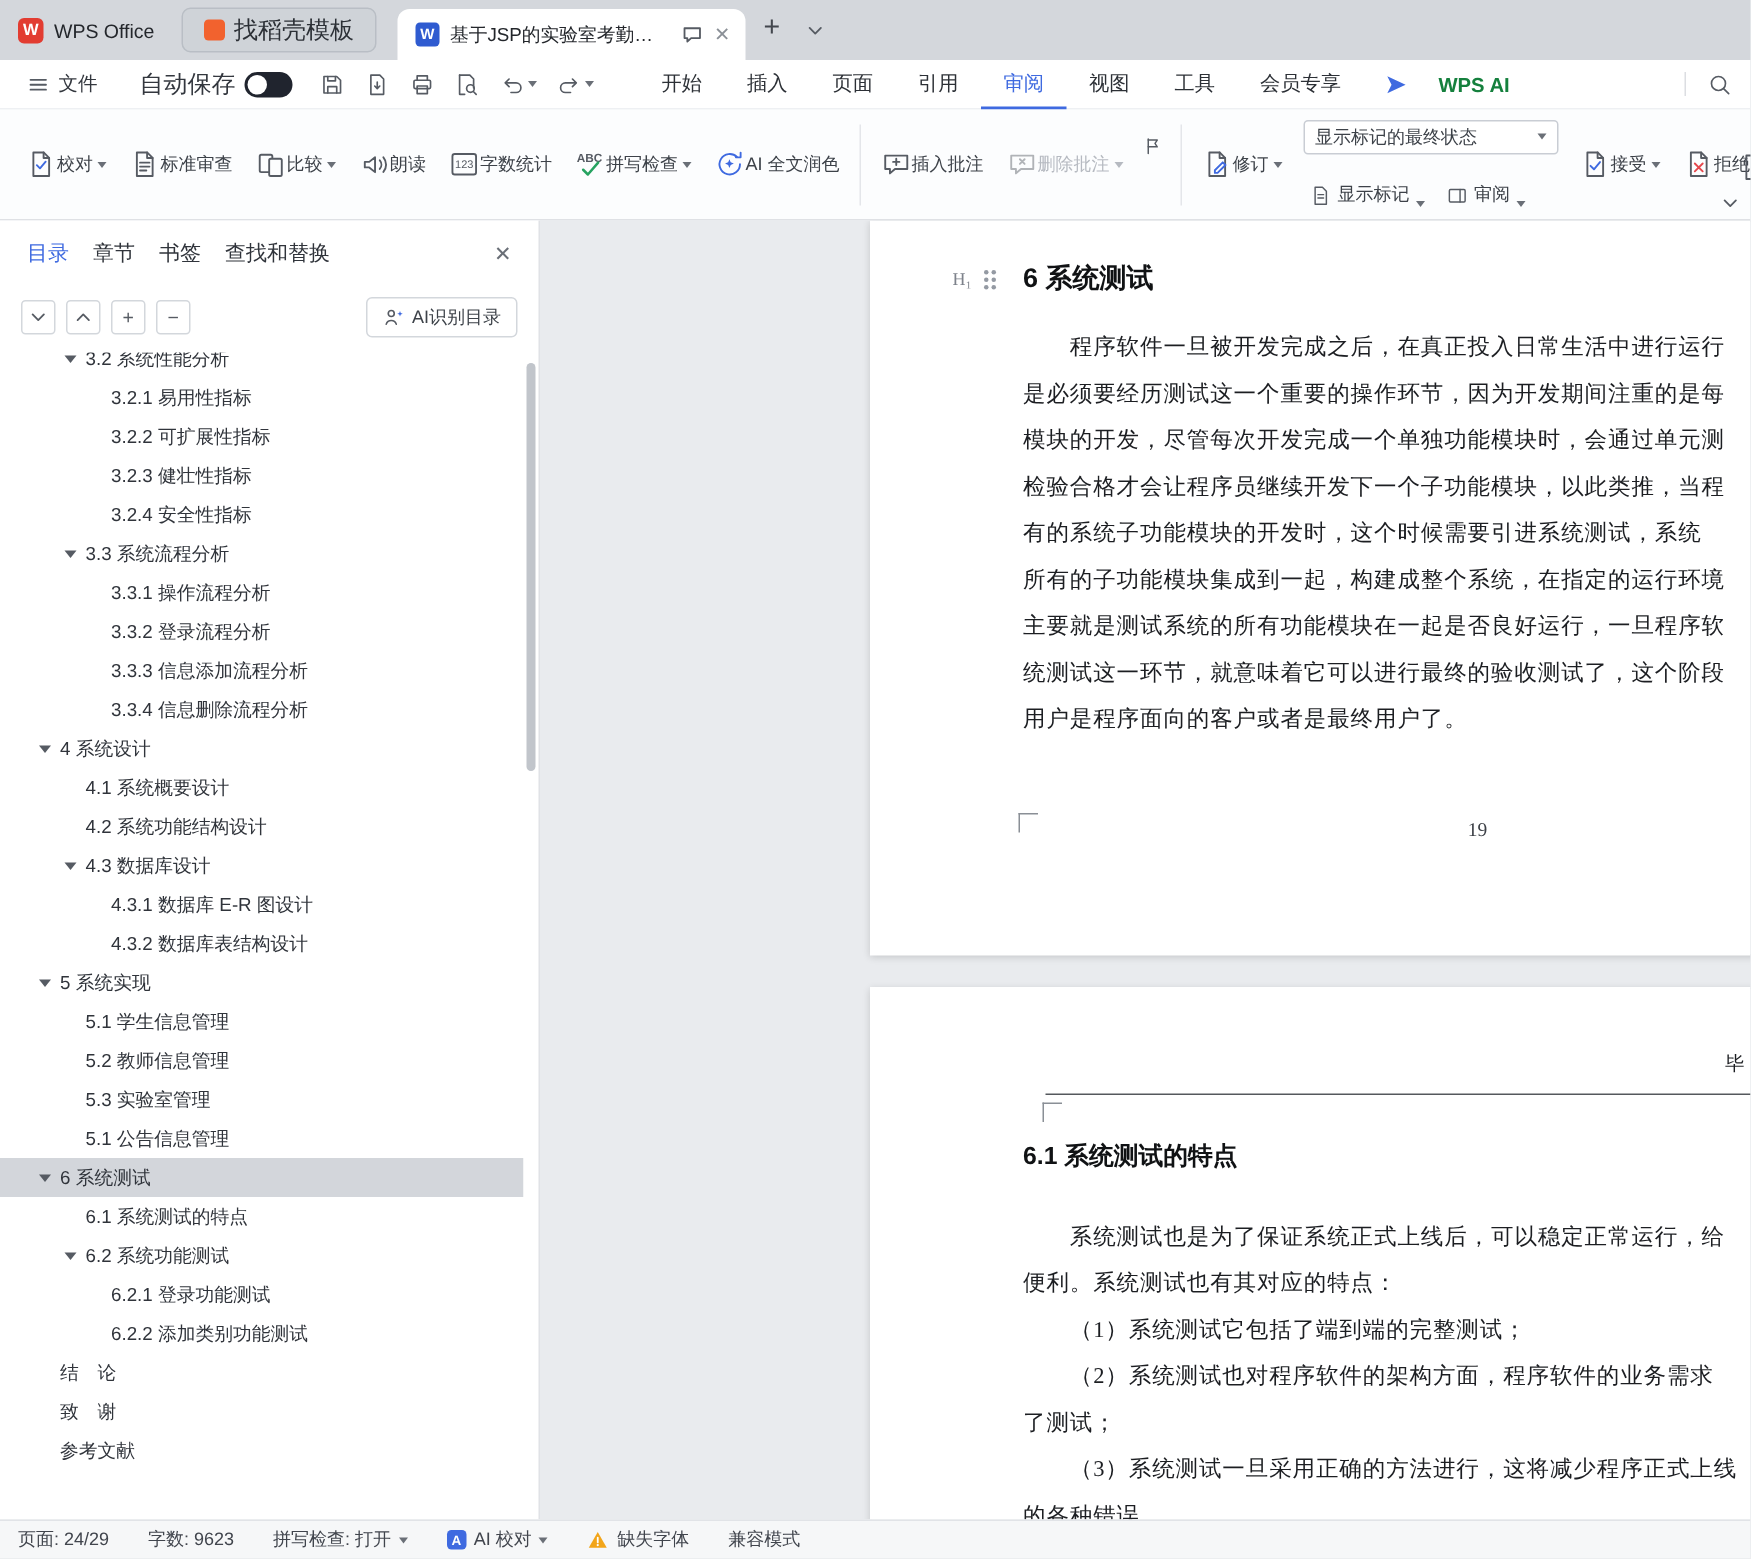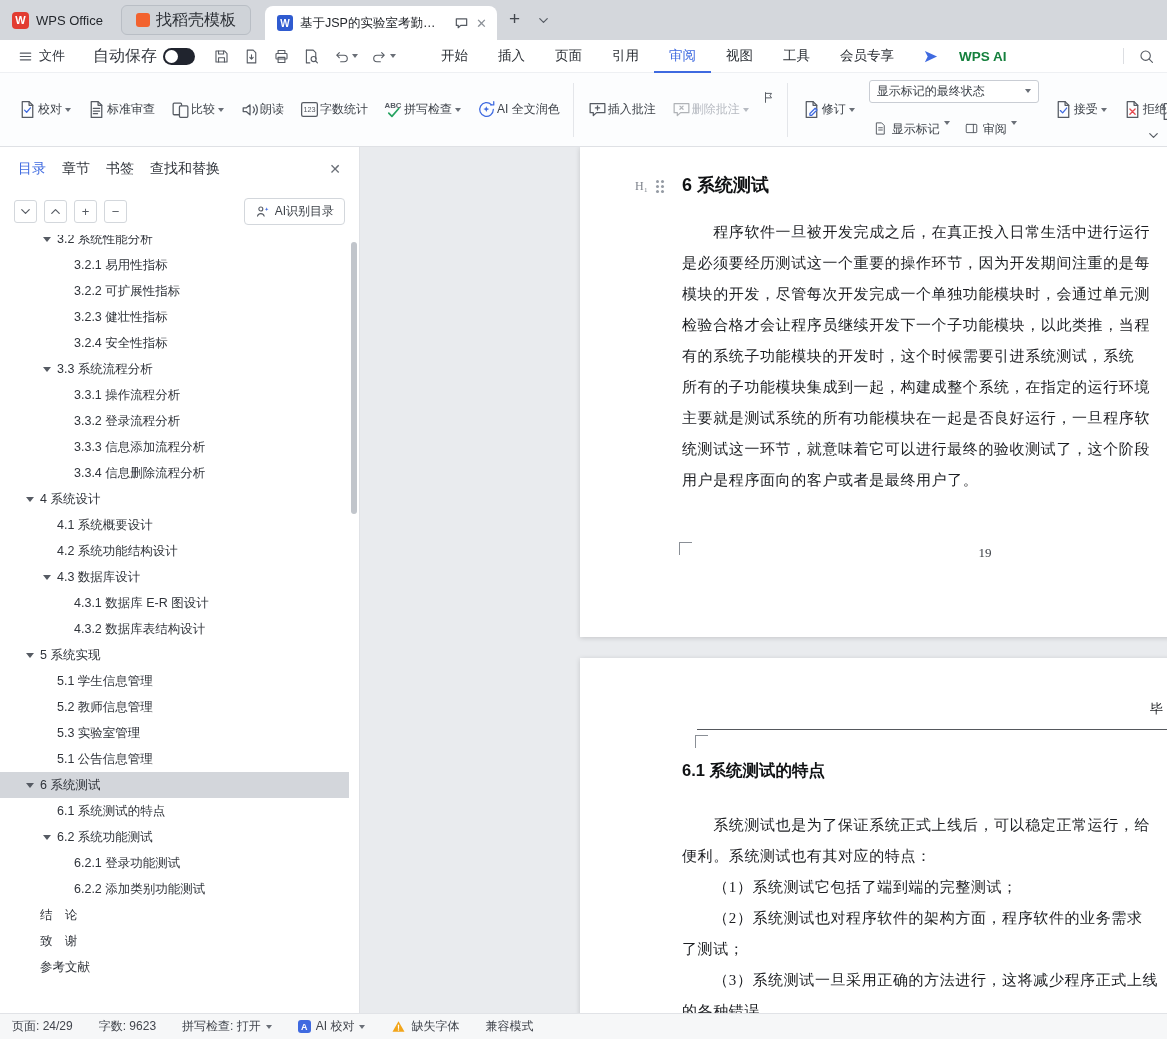--- a/index.html
+++ b/index.html
@@ -41,21 +41,21 @@
   .rbtn.disabled { color:#b6bac1; }
   .rbtn.disabled svg { opacity:.45; }
   .caret { width:0; height:0; border-left:3.5px solid transparent; border-right:3.5px solid transparent; border-top:4px solid #6a6f77; display:inline-block; }
   .rbtn.disabled .caret { border-top-color:#b6bac1; }
   .rsep { width:1px; height:54px; background:#e4e6ea; margin:0 5px; flex:none; }
   .rmini-col { display:flex; flex-direction:column; justify-content:flex-start; gap:8px; height:64px; padding-top:9px; }
   .rmini-btn { width:24px; height:22px; display:flex; align-items:center; justify-content:center; border-radius:3px; }
   .rstack { display:flex; flex-direction:column; justify-content:space-between; height:60px; margin:12px 6px; }
   .rcombo { width:170px; height:23px; border:1px solid #c9cdd4; border-radius:3px; background:#fff; display:flex; align-items:center; justify-content:space-between; padding:0 7px; font-size:12px; color:#3d4249; white-space:nowrap; }
   .rminirow { display:flex; gap:6px; }
-  .rmini { display:flex; align-items:flex-start; gap:4px; font-size:12px; color:#3d4249; padding:2px 4px; border-radius:3px; white-space:nowrap; }
+  .rmini { display:flex; align-items:flex-end; gap:4px; font-size:12px; color:#3d4249; padding:2px 4px; border-radius:3px; white-space:nowrap; }
   .cvt { display:flex; align-items:center; gap:5px; font-size:12px; color:#3d4249; white-space:nowrap; }
   .cvt-box { width:15px; height:15px; border:1px solid #878c94; border-radius:2px; font-size:9.5px; display:flex; align-items:center; justify-content:center; color:#50555d; }
   .ribbon-collapse { position:absolute; right:6px; bottom:3px; color:#7b808a; }
   .clipbtn { position:absolute; left:1152px; top:6px; }
 
   .ri { width:21px; height:21px; fill:none; stroke:#565b63; stroke-width:1.2; stroke-linecap:round; stroke-linejoin:round; display:block; }
   .ri-s { width:15px; height:15px; fill:none; stroke:#565b63; stroke-width:1.3; stroke-linecap:round; stroke-linejoin:round; display:block; }
   .mi-i { width:17px; height:17px; fill:none; stroke:#565b63; stroke-width:1.3; stroke-linecap:round; stroke-linejoin:round; display:block; }
   .tfill { fill:#565b63; stroke:none; font-family:inherit; }
   .accf { fill:var(--accent); stroke:none; }

